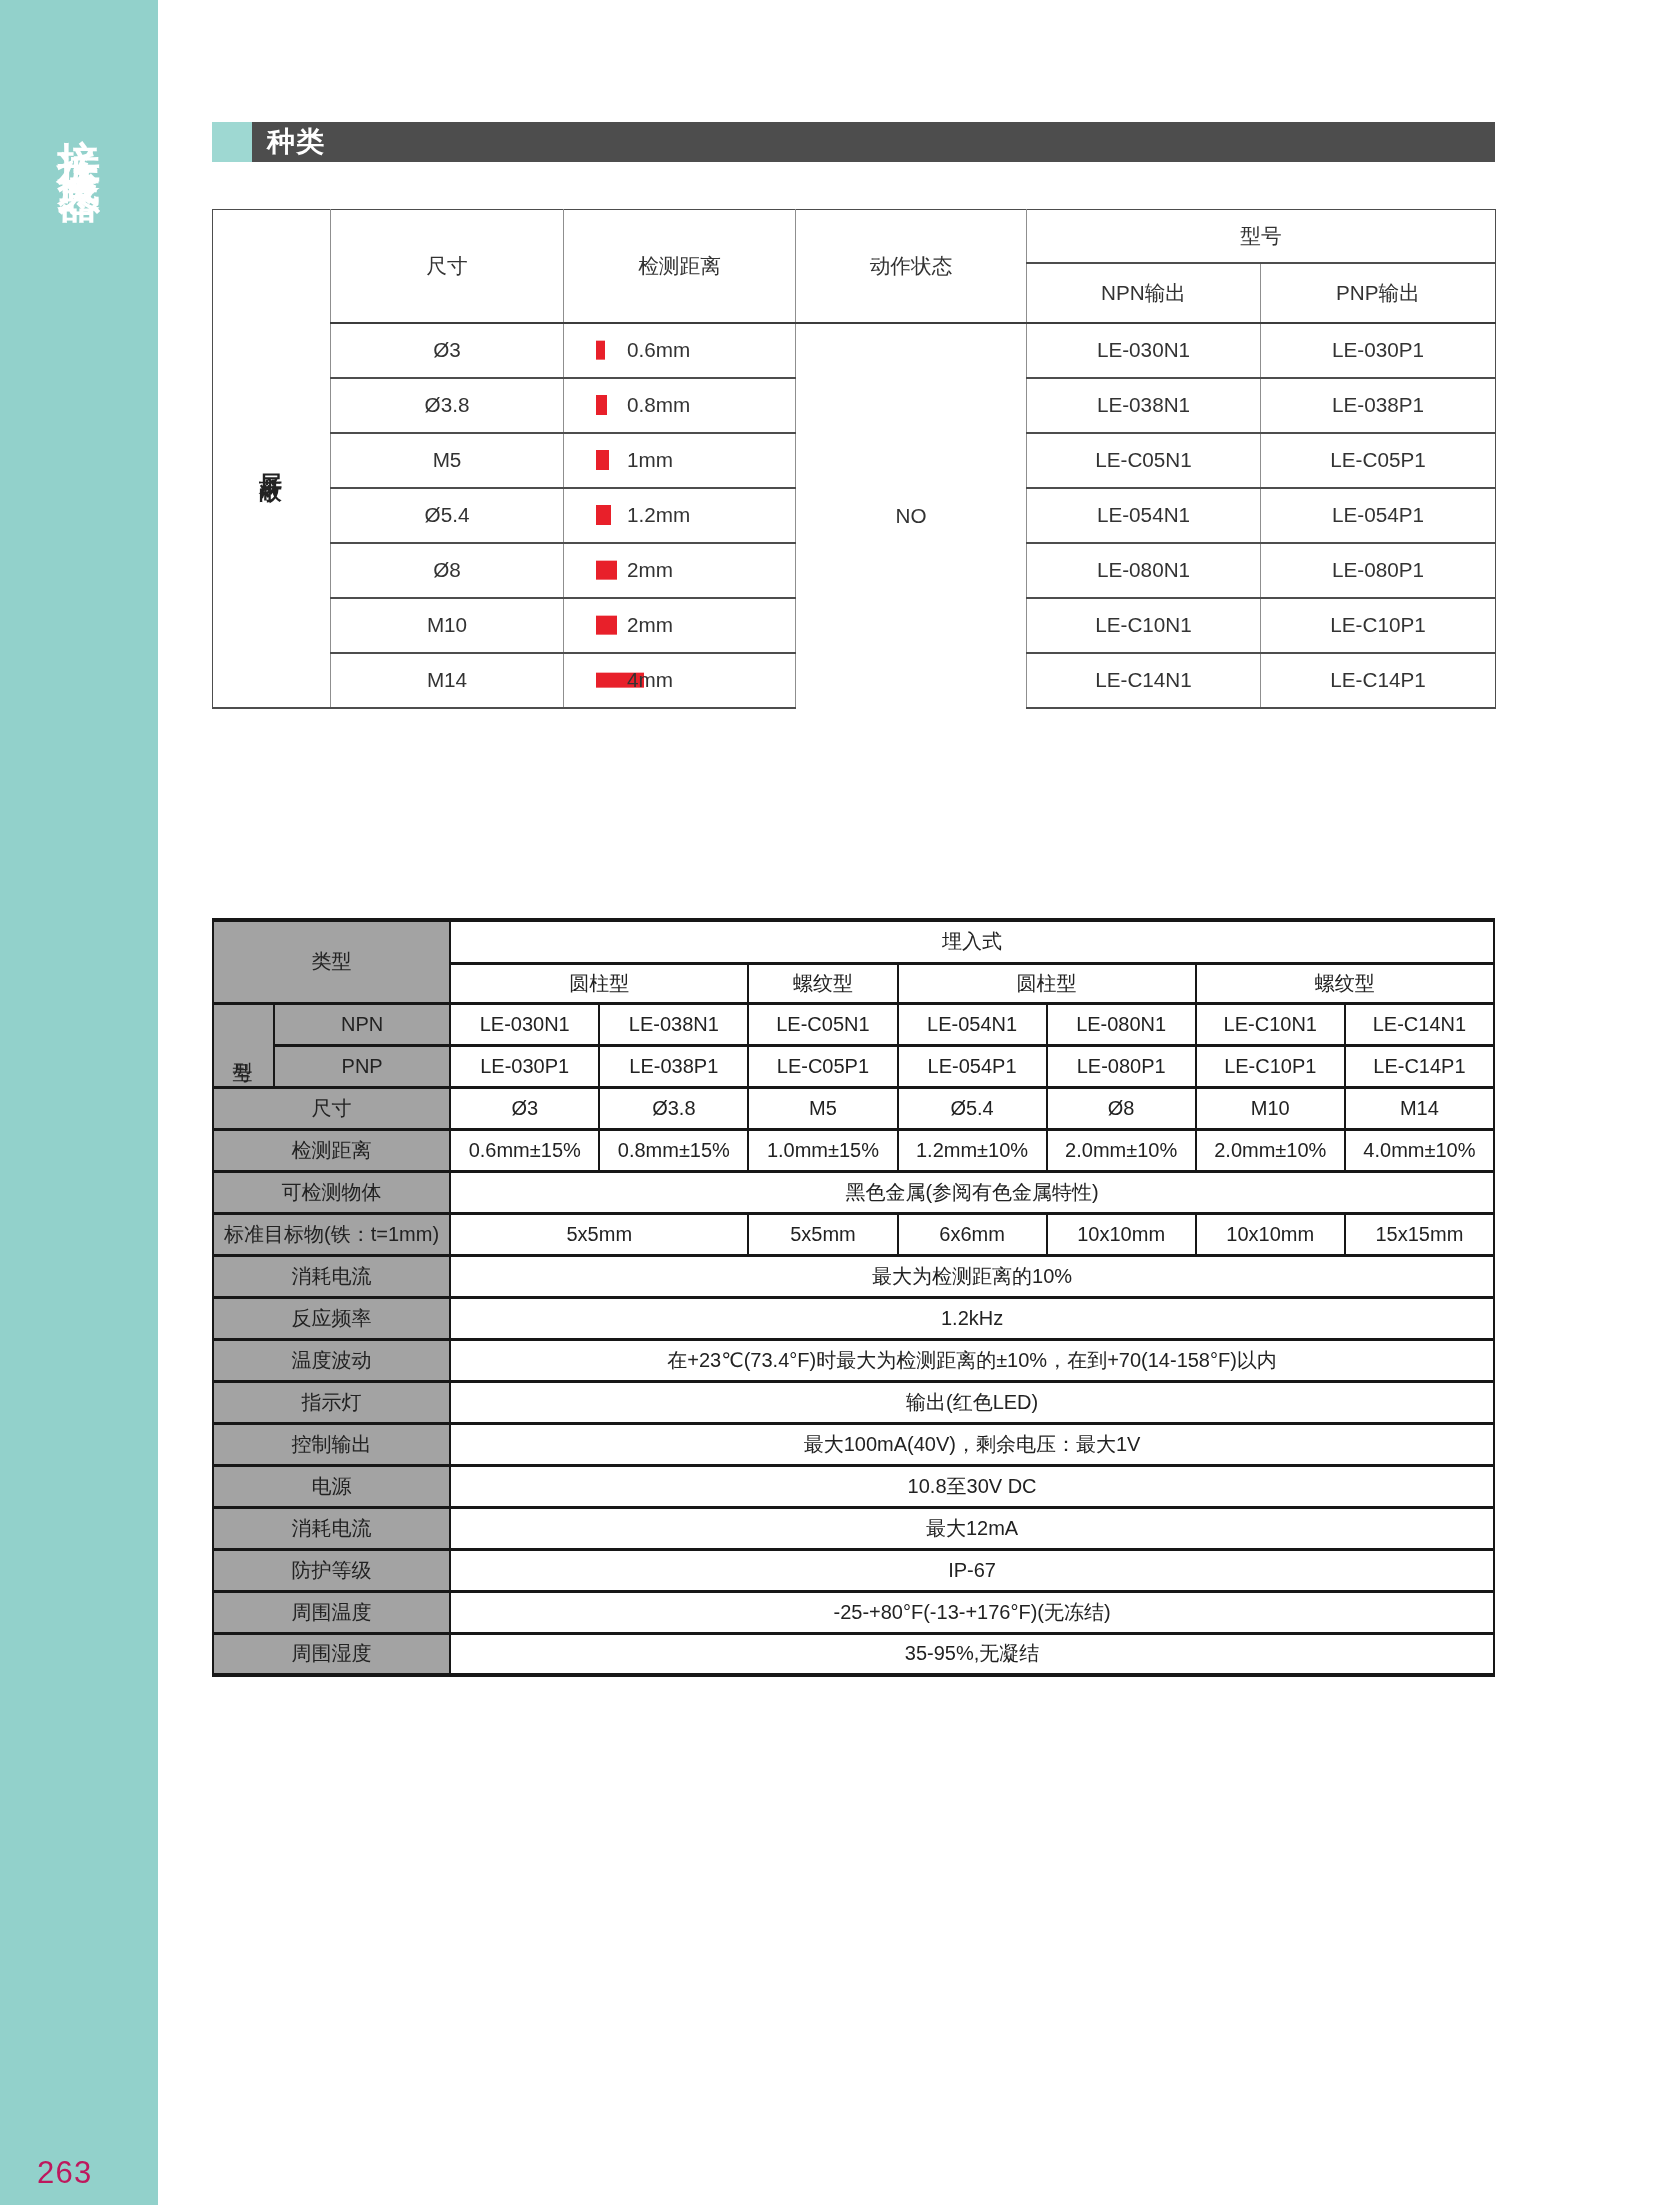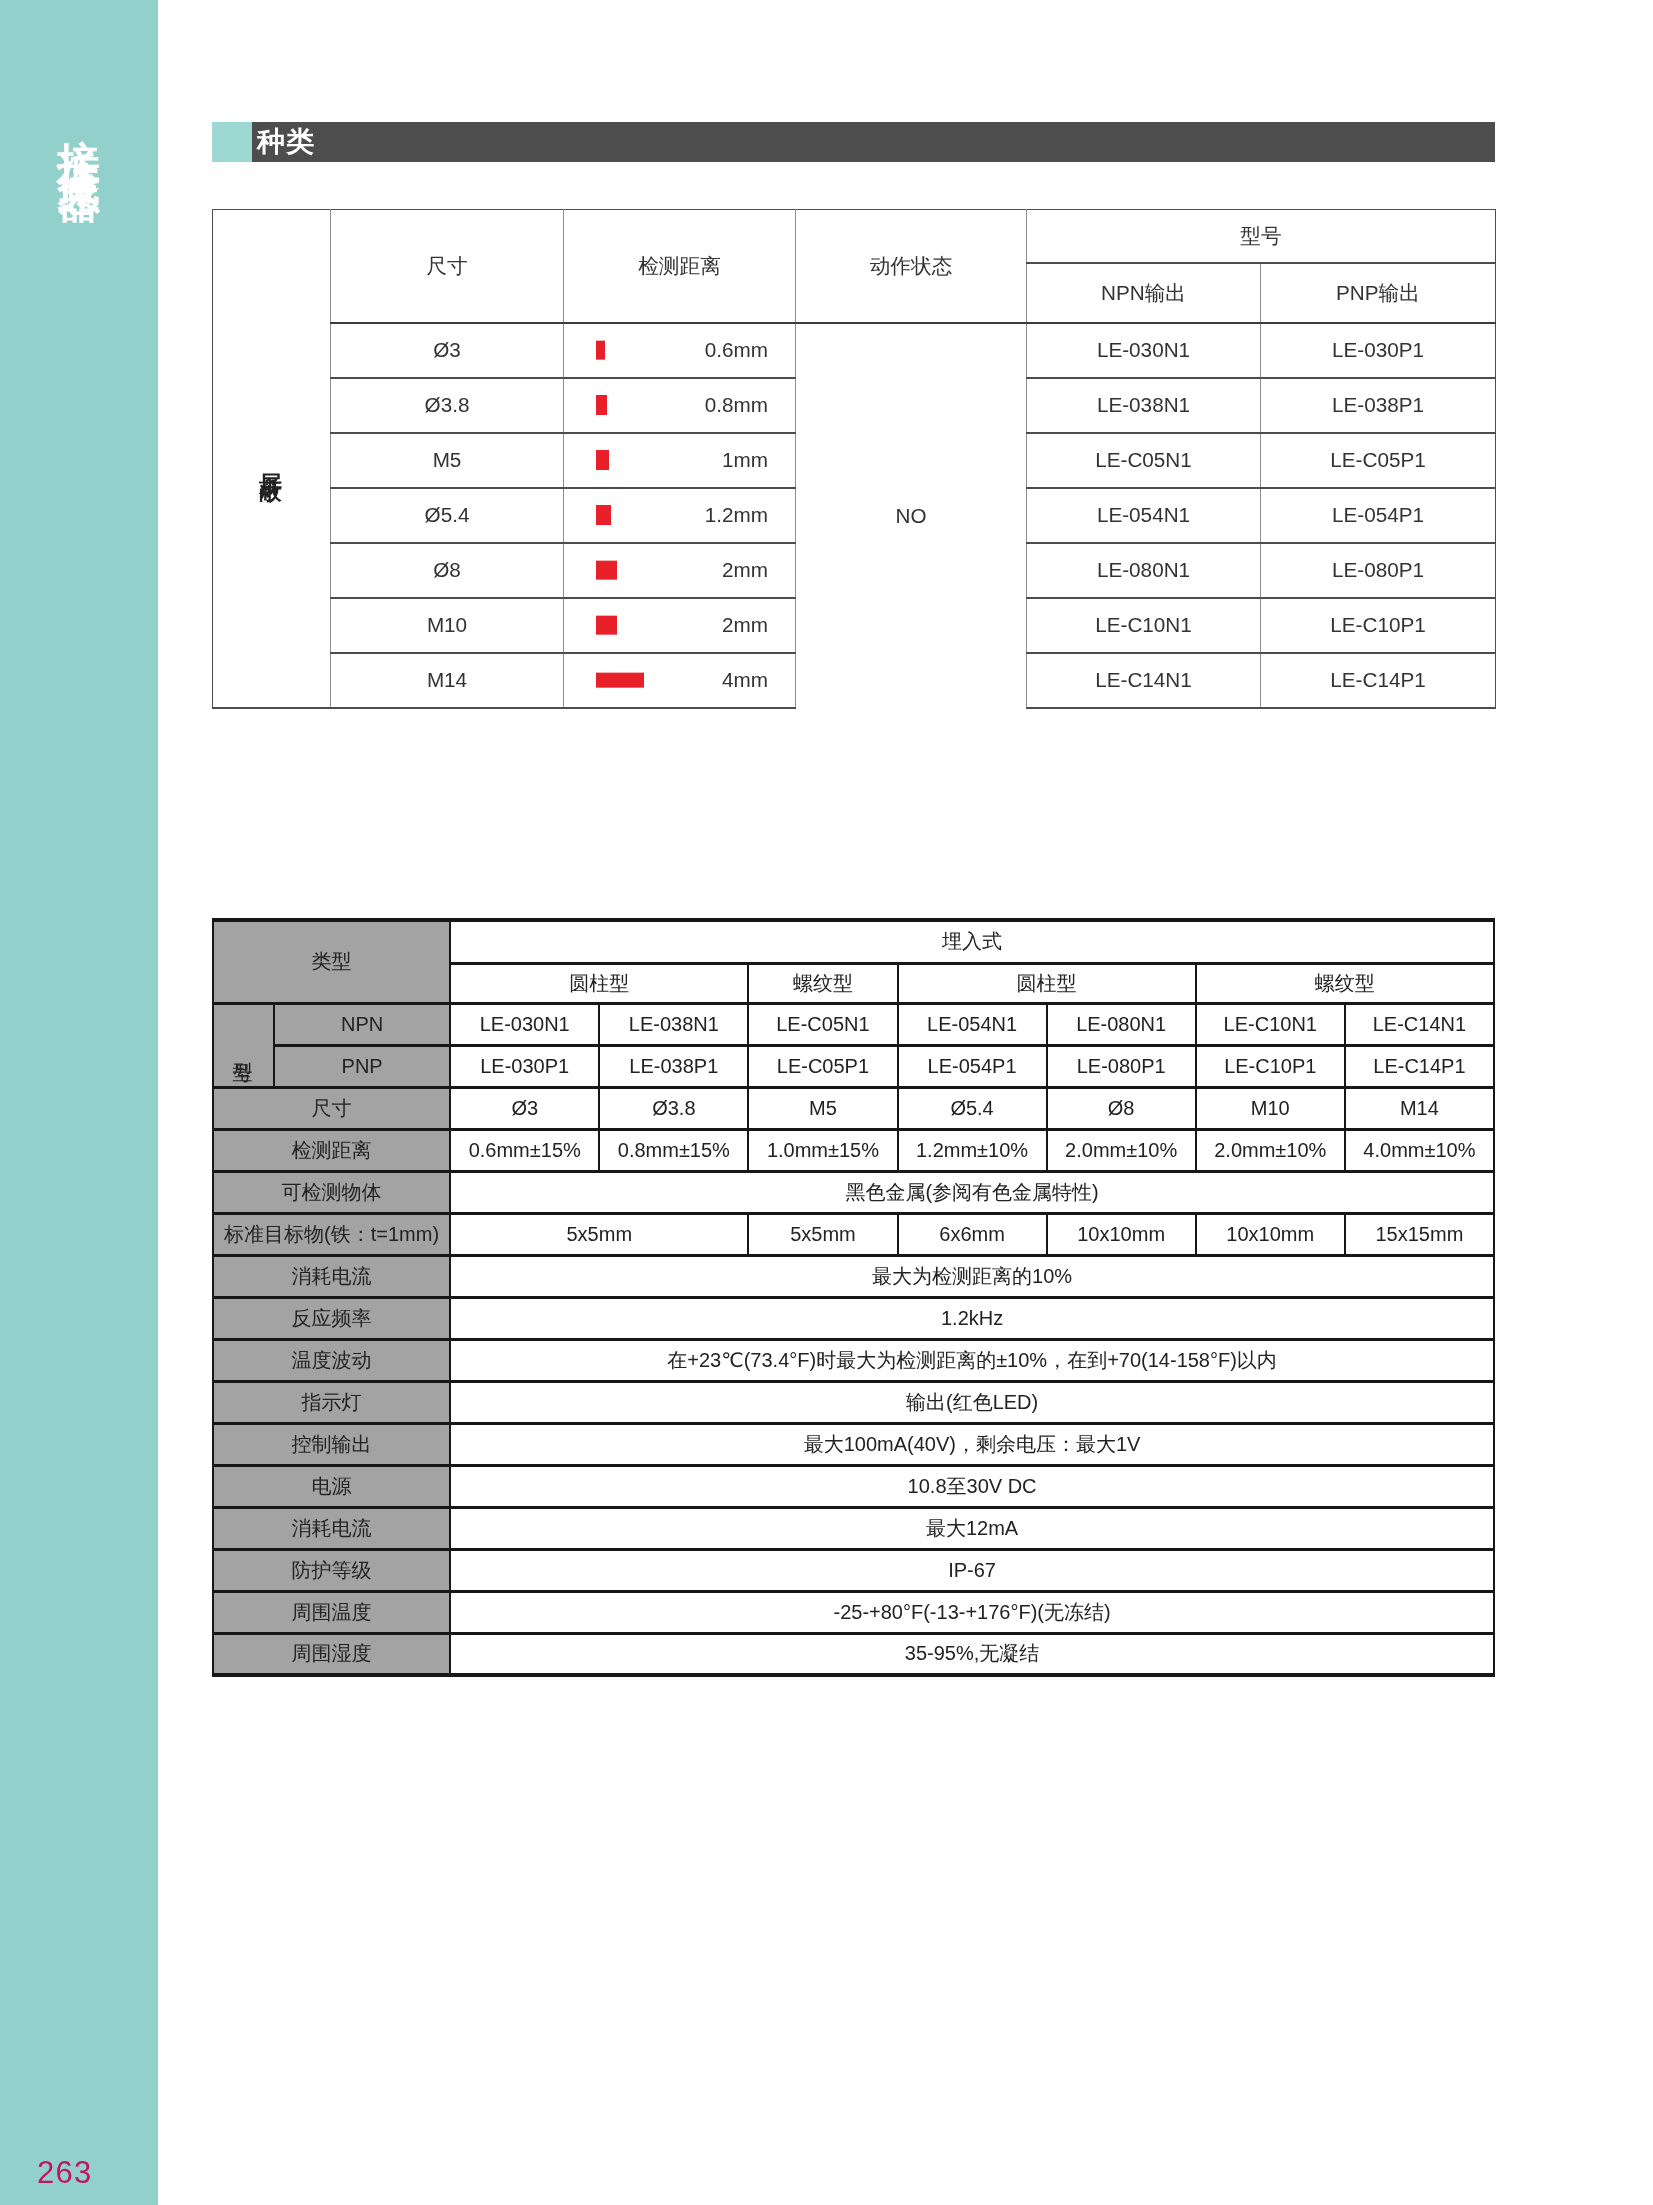--- a/index.html
+++ b/index.html
@@ -36,21 +36,21 @@
 
   
   .section-bar {
     position:absolute; left:212px; width:1283px; height:40px;
     display:flex; align-items:stretch;
   }
   .section-bar .accent { width:40px; background:#9ed8d2; }
   .section-bar .bar {
     flex:1; background:#4d4d4d;
     display:flex; align-items:center;
-    padding-left:5px;
+    padding-left:15px;
     color:#ffffff; font-size:28px; font-weight:bold; letter-spacing:1.3px;
   }
   #bar-types  { top:122px; }
   #bar-rating { top:830px; }
 
   
   .t1 {
     position:absolute; left:212px; top:209px;
     width:1283px;
     border-collapse:collapse; table-layout:fixed;
@@ -84,21 +84,21 @@
     background:#e8202a;
   }
   .b06 { width:8.7px; height:18.7px; }
   .b08 { width:11.3px; height:20px; }
   .b10 { width:13.3px; height:20px; }
   .b12 { width:15.3px; height:20px; }
   .b20 { width:20.7px; height:18.7px; }
   .b40 { width:48px; height:14.7px; }
   .dist-text {
     position:absolute; left:63px; right:27px; top:50%;
-    transform:translateY(-50%); text-align:right;
+    transform:translateY(-50%); text-align:left;
   }
 
   
   .t2 {
     position:absolute; left:212px; top:918px;
     width:1283px;
     border-collapse:collapse; table-layout:fixed;
     font-size:20px; color:#222222;
   }
   .t2 td {

